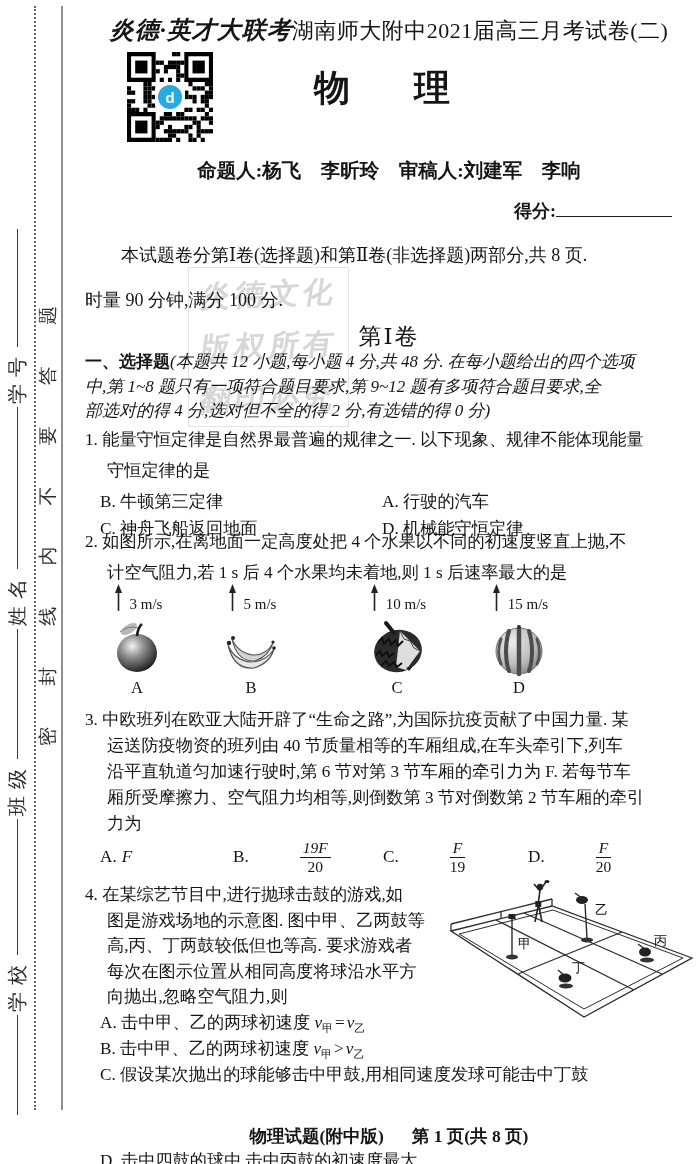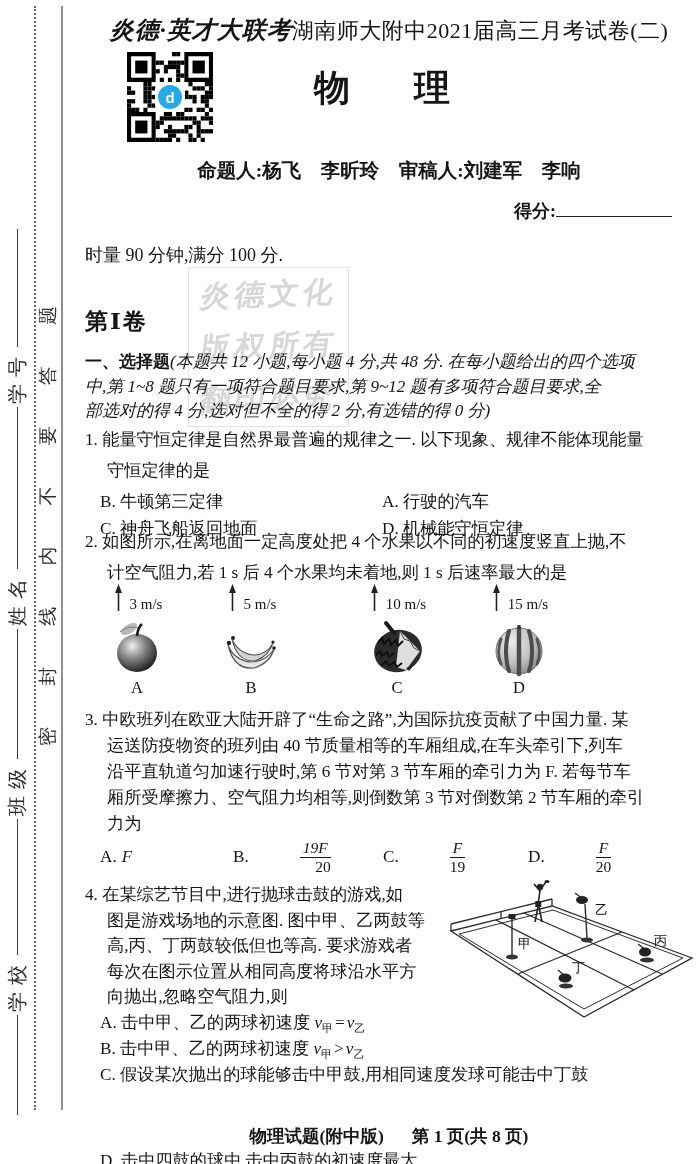--- a/index.html
+++ b/index.html
@@ -51,21 +51,21 @@
   .subject{left:85px;top:64px;width:608px;text-align:center;font-size:36px;font-weight:bold;letter-spacing:14px;}
   .authors{left:85px;top:157px;width:608px;text-align:center;font-size:19.5px;font-weight:bold;white-space:nowrap;}
   .score-row{left:514px;top:199px;font-size:18px;font-weight:bold;white-space:nowrap;}
   .score-line{display:inline-block;width:116px;border-bottom:1.5px solid #222;height:14px;vertical-align:baseline;}
 
   
   .intro{left:85px;top:233px;width:608px;font-size:18px;}
   .intro div{line-height:45px;white-space:nowrap;}
   .intro .ind{text-indent:2em;}
 
-  .part-heading{left:85px;top:306px;width:608px;font-size:23px;font-weight:bold;letter-spacing:2px;}
+  .part-heading{left:85px;top:321px;width:608px;text-align:center;font-size:23px;font-weight:normal;letter-spacing:2px;}
 
   
   .section1{left:85px;top:350px;width:614px;font-size:17px;}
   .section1 div{line-height:24.5px;white-space:nowrap;}
   .section1 .lead{font-weight:bold;font-style:normal;}
   .section1 .it{font-style:italic;}
 
   
   .qblock{font-size:17.2px;}
   .qblock div{white-space:nowrap;}
@@ -85,21 +85,21 @@
   .fruit-group svg.fruit{display:block;margin:2px auto 0;}
   .fruit-group .flabel{text-align:center;font-size:16.5px;margin-top:1px;}
 
   .q3{left:85px;top:707px;width:614px;}
   .q3 div{line-height:26px;}
   .q3 .cont{padding-left:22px;}
   .q3-opts{left:100px;top:836px;width:580px;height:42px;font-size:17.2px;}
   .q3-opts .opt{position:absolute;top:0;height:42px;display:flex;align-items:center;gap:5px;}
   .frac{display:inline-block;text-align:center;font-size:15.5px;line-height:1.12;vertical-align:middle;margin-left:46px;}
   .frac .num{display:block;border-bottom:1.2px solid #151515;padding:0 3px;font-style:italic;}
-  .frac .den{display:block;text-align:right;}
+  .frac .den{display:block;}
   .vF{font-style:italic;}
 
   .q4{left:85px;top:882px;width:368px;}
   .q4 div{line-height:25.5px;}
   .q4 .cont{padding-left:22px;}
   .q4-opt{left:100px;font-size:17.2px;white-space:nowrap;}
   .q4-opt sub{font-size:11px;}
   .q4-opt .op{margin:0 2px;}
   .q4-figure{left:448px;top:878px;width:248px;height:142px;}
 
@@ -280,20 +280,21 @@
   </div>
 </div>
 
 <div class="abs subject">物　理</div>
 <div class="abs authors">命题人:杨飞　李昕玲　审稿人:刘建军　李响</div>
 <div class="abs score-row">
   <span>得分:</span><span class="score-line"></span>
 </div>
 
 <div class="abs intro">
+  <div class="ind">本试题卷分第Ⅰ卷(选择题)和第Ⅱ卷(非选择题)两部分,共 8 页.</div>
   <div>时量 90 分钟,满分 100 分.</div>
 </div>
 
 <div class="abs part-heading">第Ⅰ卷</div>
 
 <div class="abs section1">
   <div><span class="lead">一、选择题</span><span class="it">(本题共 12 小题,每小题 4 分,共 48 分. 在每小题给出的四个选项</span></div>
   <div class="it">中,第 1~8 题只有一项符合题目要求,第 9~12 题有多项符合题目要求,全</div>
   <div class="it">部选对的得 4 分,选对但不全的得 2 分,有选错的得 0 分)</div>
 </div>

